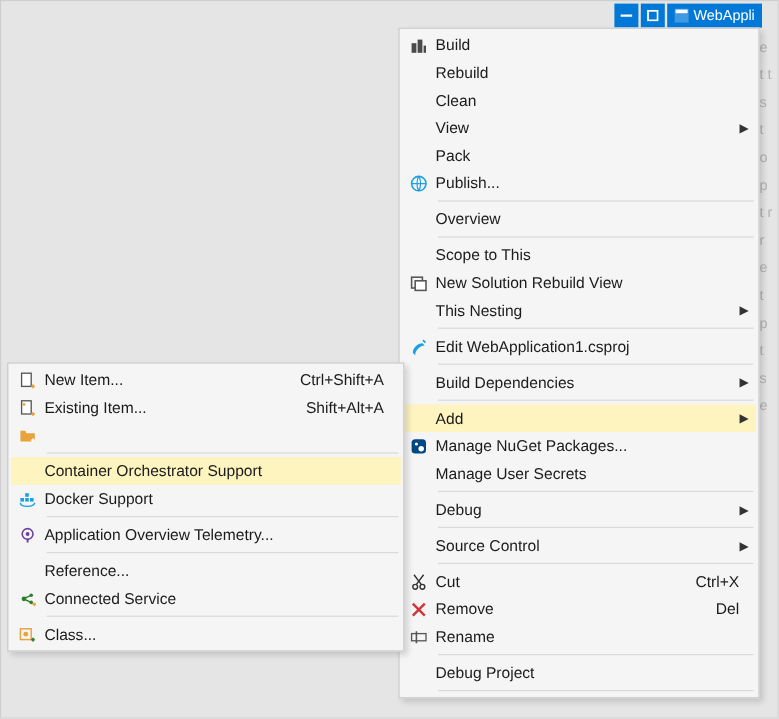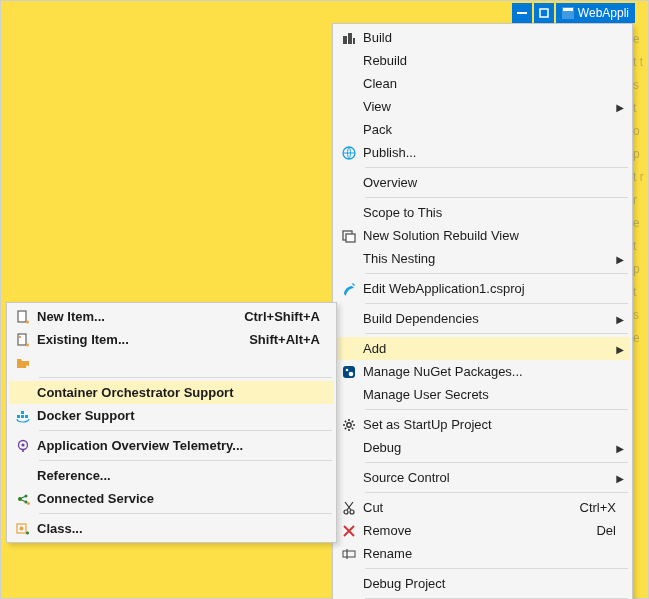--- a/index.html
+++ b/index.html
@@ -11,21 +11,21 @@
     font-size: 13px;
     color: #1b1b1b;
     background: #ffffff;
     overflow: hidden;
     position: relative;
   }
   .canvas {
     position: relative;
     width: 649px;
     height: 599px;
-    background: #fde047;
+    background: #e5e5e5;
   }
   
   .tab-strip {
     position: absolute;
     top: 3px;
     right: 14px;
     height: 20px;
     display: flex;
     align-items: stretch;
   }
@@ -102,21 +102,20 @@
   }
   #menu-main {
     top: 23px;
     left: 332px;
     width: 295px;
   }
   #menu-sub {
     top: 302px;
     left: 6px;
     width: 325px;
-    font-weight: bold;
   }
   .frame-border {
     position: absolute;
     inset: 0;
     border: 1px solid #cfcfcf;
     pointer-events: none;
   }
 </style>
 </head>
 <body>
@@ -238,31 +237,20 @@
           </svg>
         </span>
         <span class="label">Manage NuGet Packages...</span>
       </div>
       <div class="row">
         <span class="icon-cell"></span>
         <span class="label">Manage User Secrets</span>
       </div>
       <div class="sep"></div>
       <div class="row">
-        <span class="icon-cell">
-          <svg width="16" height="16" viewBox="0 0 16 16">
-            <circle cx="8" cy="8" r="2.2" fill="none" stroke="#333" stroke-width="1.4"></circle>
-            <g stroke="#333" stroke-width="1.6">
-              <path d="M8 2v2M8 12v2M2 8h2M12 8h2M3.8 3.8l1.4 1.4M10.8 10.8l1.4 1.4M12.2 3.8l-1.4 1.4M5.2 10.8l-1.4 1.4"></path>
-            </g>
-          </svg>
-        </span>
-        <span class="label">Set as StartUp Project</span>
-      </div>
-      <div class="row">
         <span class="icon-cell"></span>
         <span class="label">Debug</span>
         <span class="arrow">▶</span>
       </div>
       <div class="sep"></div>
       <div class="row">
         <span class="icon-cell"></span>
         <span class="label">Source Control</span>
         <span class="arrow">▶</span>
       </div>

